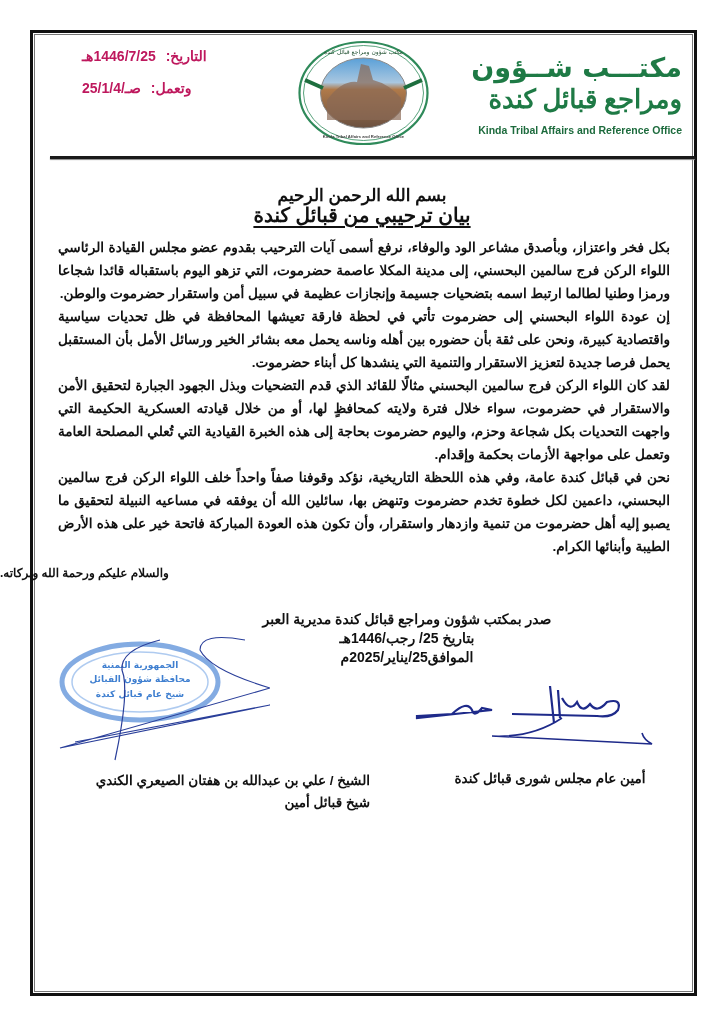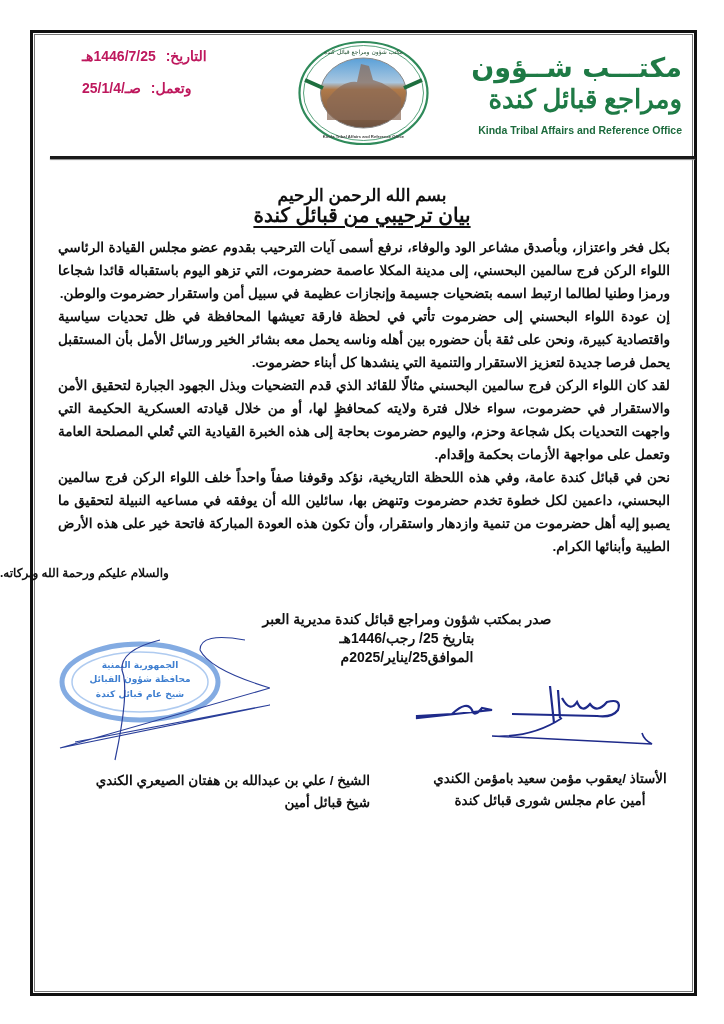--- a/index.html
+++ b/index.html
@@ -99,20 +99,19 @@
   <path d="M205 10 Q160 2 160 20 Q170 40 230 58 L20 118 L230 75 L35 112" fill="none" stroke="#2a3f9a" stroke-width="1.1"></path>
 </svg>
 
 <svg class="sigsvg" style="left:412px;top:678px;width:250px;height:80px" viewBox="0 0 250 80">
   <path d="M5 38 L40 36 Q55 22 60 32 Q62 40 70 30 L80 32 L5 40 Z" fill="none" stroke="#1e2a8a" stroke-width="2.2"></path>
   <path d="M138 8 L142 45 M146 12 L148 40 M150 20 Q158 35 165 24 Q170 36 178 26 Q185 36 195 24 Q210 20 206 32 Q200 40 185 38 L100 36" fill="none" stroke="#1e2a8a" stroke-width="2.2"></path>
   <path d="M150 40 Q120 60 80 58 L240 66 Q232 62 230 55" fill="none" stroke="#1e2a8a" stroke-width="1.6"></path>
 </svg>
 
 <div class="sig-right">
-  <div>الأستاذ /يعقوب مؤمن سعيد بامؤمن الكندي</div>
   <div>أمين عام مجلس شورى قبائل كندة</div>
 </div>
 
 <div class="sig-left">
   <div>الشيخ / علي بن عبدالله بن هفتان الصيعري الكندي</div>
   <div>شيخ قبائل أمين</div>
 </div>
 
 </body></html>

